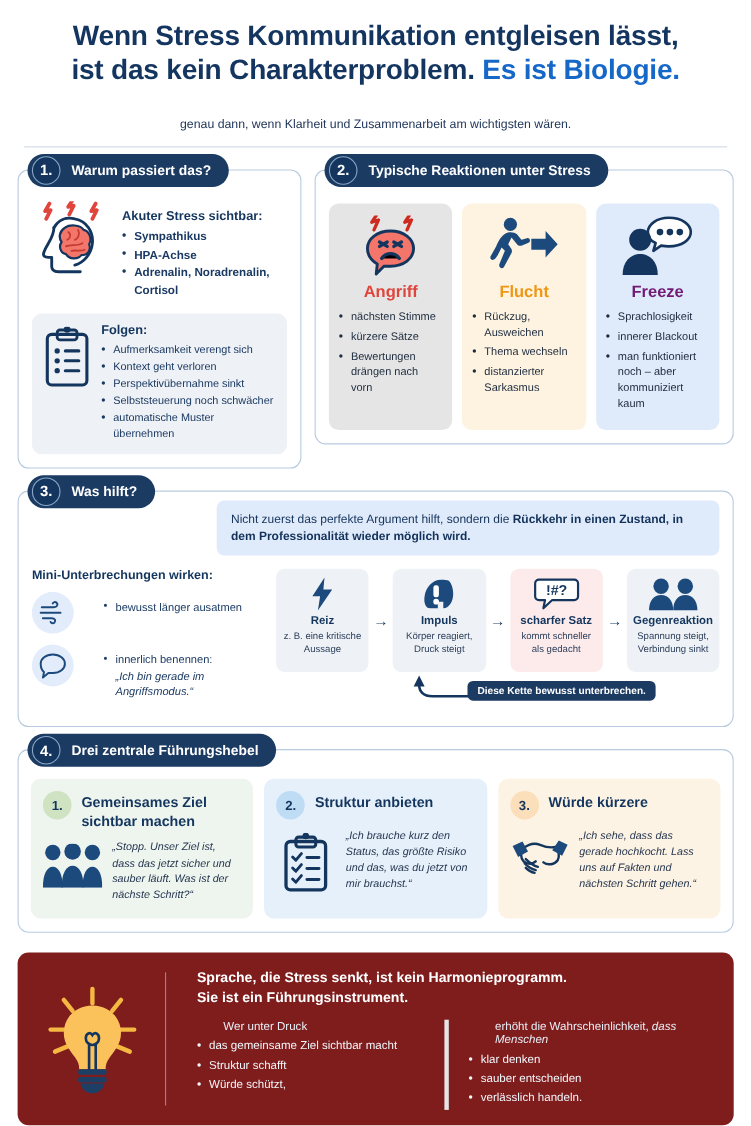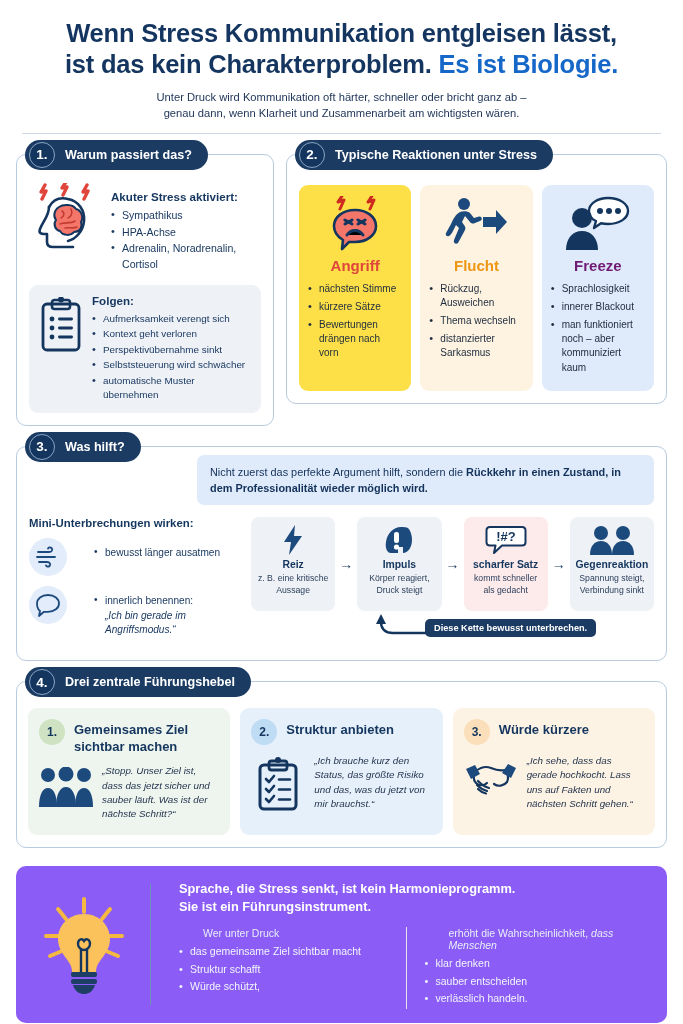--- a/index.html
+++ b/index.html
@@ -32,31 +32,31 @@
   .sec2{flex:1;}
   .sec-body{padding:26px 12px 12px 12px;}
 
   .brain-row{display:flex;gap:8px;align-items:flex-start;padding-top:2px;}
   .brain-ico{flex:0 0 74px;}
   .brain-txt{flex:1;padding-top:7px;}
   .blk-title{font-weight:bold;font-size:11.6px;color:#14365e;margin-bottom:5px;}
   ul.b{margin:0;padding:0;list-style:none;}
   ul.b li{position:relative;padding-left:11px;font-size:10.6px;line-height:1.45;color:#1b3a63;margin-bottom:1.5px;}
   ul.b li:before{content:"•";position:absolute;left:0;top:-1px;font-size:11px;}
-  ul.b.bold li{font-weight:normal;}
+  ul.b.bold li{font-weight:bold;}
 
   .folgen{margin-top:11px;background:#eef1f5;border-radius:9px;padding:9px 10px;display:flex;gap:9px;}
   .folgen .clip{flex:0 0 44px;padding-top:3px;}
   .folgen .txt{flex:1;}
   .folgen ul.b li{font-size:9.9px;line-height:1.42;}
 
   
   .reacts{display:flex;gap:9px;padding-top:4px;}
   .rcard{flex:1;border-radius:9px;padding:10px 9px 12px 9px;min-height:196px;box-sizing:border-box;}
-  .rcard.attack{background:#fde047;}
+  .rcard.attack{background:#e5e5e5;}
   .rcard.flight{background:#fdf3e0;}
   .rcard.freeze{background:#dfeafa;}
   .ric{height:58px;display:flex;align-items:center;justify-content:center;}
   .rname{text-align:center;font-weight:bold;font-size:15px;margin:4px 0 8px 0;}
   .attack .rname{color:#e0453c;}
   .flight .rname{color:#ef9615;}
   .freeze .rname{color:#701a75;}
   .rcard ul.b li{font-size:10px;line-height:1.42;margin-bottom:4px;color:#1d2b3e;}
 
   
@@ -97,48 +97,48 @@
           font-weight:bold;font-size:12px;color:#14365e;}
   .g .levnum{background:#cfe3c3;}
   .b .levnum{background:#bfdcf5;}
   .o .levnum{background:#fadfba;}
   .levtitle{flex:1;font-weight:bold;font-size:13px;line-height:1.28;color:#14365e;padding-top:3px;}
   .levbody{display:flex;gap:9px;margin-top:9px;}
   .levico{flex:0 0 54px;display:flex;align-items:flex-start;justify-content:center;padding-top:3px;}
   .levquote{flex:1;font-size:9.8px;line-height:1.46;font-style:italic;color:#25364f;}
 
   
-  .bluebox{margin-top:18px;background:#8b5cf6;border-radius:10px;padding:14px 16px;display:flex;gap:14px;align-items:stretch;}
+  .bluebox{margin-top:18px;background:#7f1d1d;border-radius:10px;padding:14px 16px;display:flex;gap:14px;align-items:stretch;}
   .bulb{flex:0 0 104px;display:flex;align-items:center;justify-content:center;}
   .bsep{flex:0 0 1px;background:#6f93b8;margin:4px 0;}
   .bcontent{flex:1;padding-left:14px;}
   .bhead{color:#fff;font-weight:bold;font-size:12.8px;line-height:1.42;}
   .bcols{display:flex;margin-top:11px;}
   .bcol{flex:1;}
-  .bcol.right{padding-left:18px;border-left:1px solid #e5e5e5;}
+  .bcol.right{padding-left:18px;border-left:4px solid #e5e5e5;}
   .bcol .lead{color:#e8eef6;font-size:10.5px;margin-bottom:5px;margin-left:24px;}
   .bcol .lead i{font-style:italic;}
   .bcol ul.b li{color:#f2f6fb;font-size:10.5px;line-height:1.5;margin-bottom:2px;}
 
   
   .qbar{margin-top:14px;background:#dfeafa;border-radius:9px;padding:11px 18px;display:flex;align-items:center;gap:16px;}
 </style>
 </head>
 <body>
 
 <div class="page">
 
   <div class="header">
     <div class="h1">
       <span>Wenn Stress Kommunikation entgleisen lässt,</span><br>
       <span>ist das kein Charakterproblem.</span>
       <span class="accent">Es ist Biologie.</span>
     </div>
     <div class="sub">
-      <span>Unter Druck wird Kommunikation oft härter, schneller oder bricht ganz ab –</span><br>
+      <br>
       <span>genau dann, wenn Klarheit und Zusammenarbeit am wichtigsten wären.</span>
     </div>
   </div>
   <div class="hr"></div>
 
   <div class="row1">
 
     <div class="section sec1">
       <div class="sec-head">
         <div class="sec-num">1.</div>
@@ -158,21 +158,21 @@
               <path d="M30 24 C25 27 24 33 27 37 C24 41 26 47 31 48 C34 53 42 53 45 49 C51 49 54 44 52 39 C55 34 52 27 47 26 C44 21 34 21 30 24 Z" fill="#f4766a" stroke="#14365e" stroke-width="2" stroke-linejoin="round"></path>
                 <g stroke="#c43b30" stroke-width="1.6" fill="none" stroke-linecap="round">
                   <path d="M33 28 C36 30 35 34 32 35"></path>
                   <path d="M42 26 C44 30 42 34 39 35"></path>
                   <path d="M31 41 C35 39 42 41 46 38"></path>
                   <path d="M36 45 C40 44 44 46 48 44"></path>
                 </g>
             </svg>
           </div>
           <div class="brain-txt">
-            <div class="blk-title">Akuter Stress aktiviert:</div>
+            <div class="blk-title">Akuter Stress sichtbar:</div>
             <ul class="b bold">
               <li>Sympathikus</li>
               <li>HPA-Achse</li>
               <li>Adrenalin, Noradrenalin, Cortisol</li>
             </ul>
           </div>
         </div>
 
         <div class="folgen">
           <div class="clip">
@@ -189,21 +189,21 @@
                   <rect x="19" y="38.6" width="15" height="2.8" rx="1.4"></rect>
               </g>
             </svg>
           </div>
           <div class="txt">
             <div class="blk-title">Folgen:</div>
             <ul class="b">
               <li>Aufmerksamkeit verengt sich</li>
               <li>Kontext geht verloren</li>
               <li>Perspektivübernahme sinkt</li>
-              <li>Selbststeuerung wird schwächer</li>
+              <li>Selbststeuerung noch schwächer</li>
               <li>automatische Muster übernehmen</li>
             </ul>
           </div>
         </div>
       </div>
     </div>
 
     <div class="section sec2">
       <div class="sec-head">
         <div class="sec-num">2.</div>

